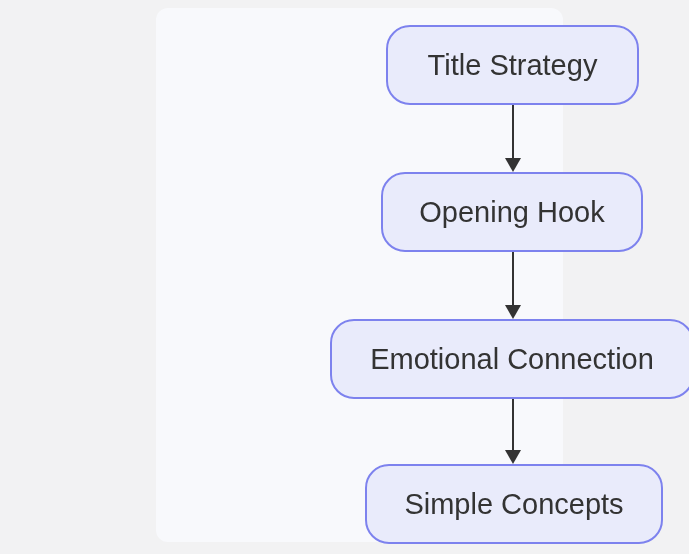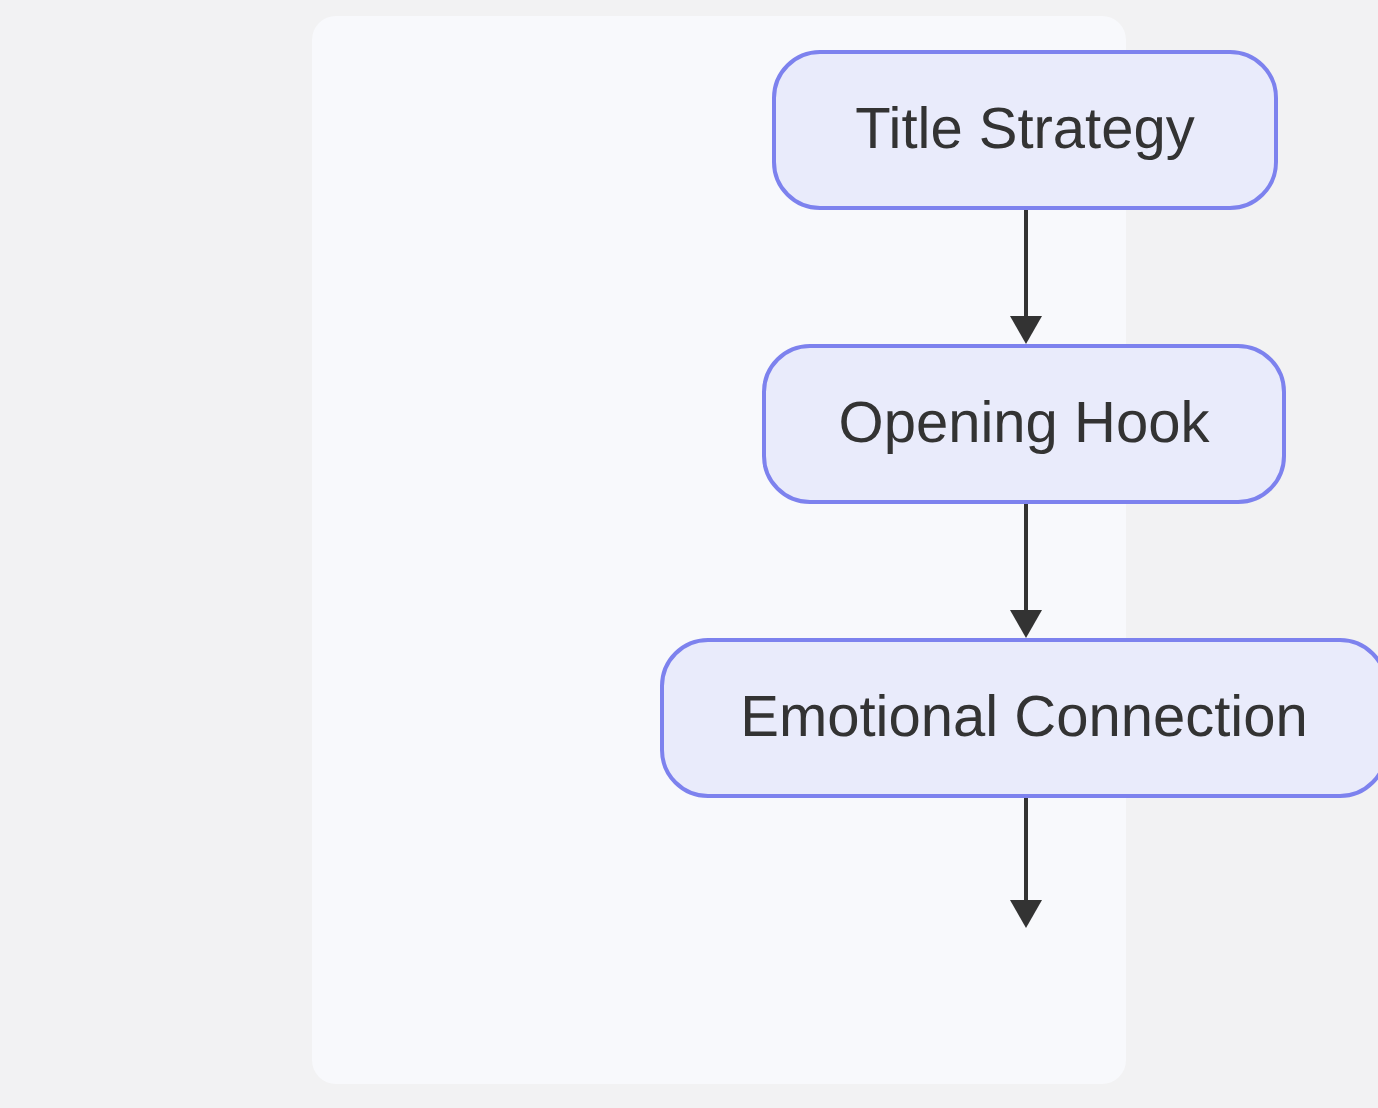--- a/index.html
+++ b/index.html
@@ -93,13 +93,16 @@
 
   <div class="node n3">
     <span>Emotional Connection</span>
   </div>
 
   <div class="arrow a3">
     <div class="stem"></div>
     <div class="head"></div>
   </div>
 
+  <div class="node n4">
+    <span>Simple Concepts</span>
+  </div>
 </div>
 
 </body></html>

